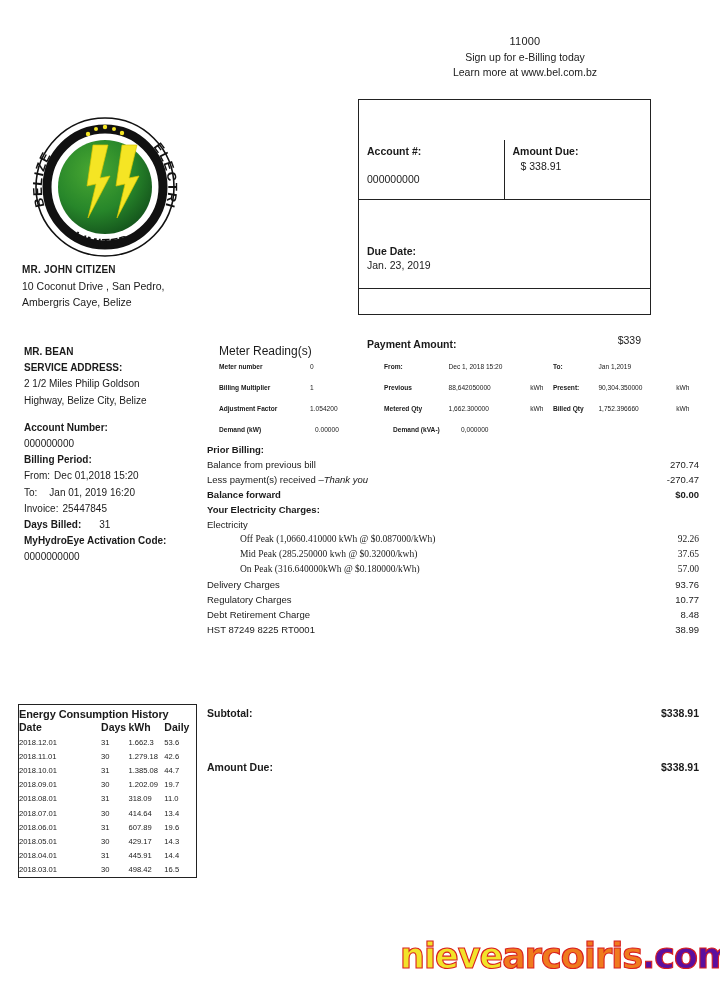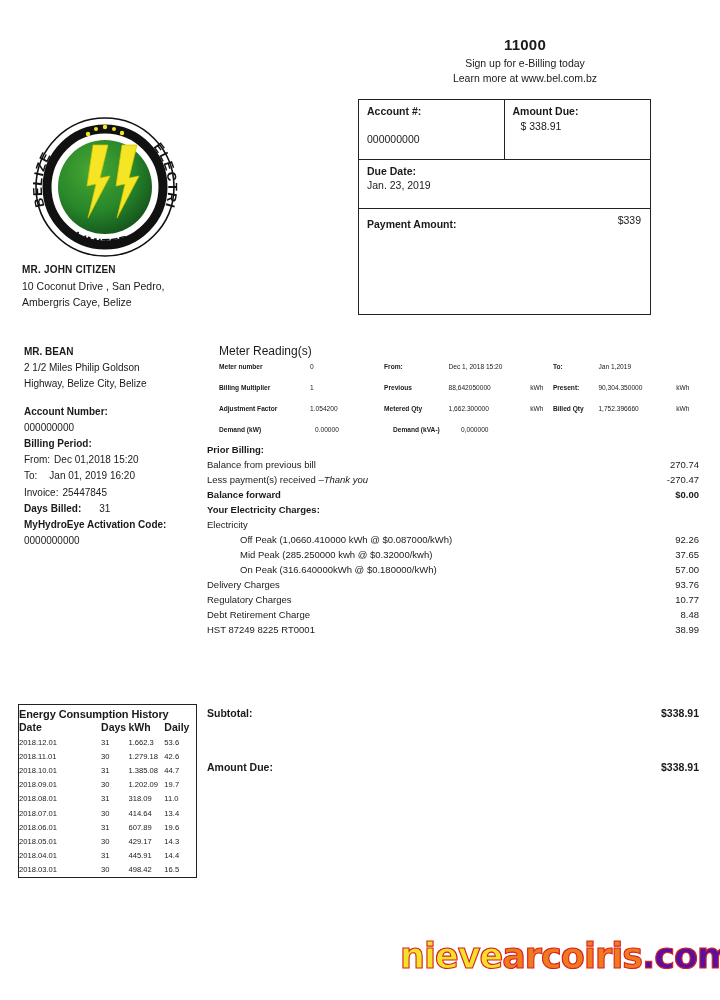--- a/index.html
+++ b/index.html
@@ -19,22 +19,22 @@
   
   .promo {
     position: absolute;
     left: 360px;
     top: 34px;
     width: 330px;
     text-align: center;
     line-height: 1.45;
   }
   .promo .acct-top {
-    font-size: 15px;
-    font-weight: bold;
+    font-size: 11px;
+    font-weight: normal;
     letter-spacing: .2px;
   }
   .promo .promo-l1,
   .promo .promo-l2 {
     font-size: 10.5px;
     font-weight: normal;
   }
 
   
   .acct-box {
@@ -42,20 +42,21 @@
     left: 358px;
     top: 99px;
     width: 293px;
     height: 216px;
     border: 1.4px solid #222;
     box-sizing: border-box;
   }
   .acct-row {
     display: flex;
     border-bottom: 1.4px solid #222;
+    margin-top: 40px;
   }
   .acct-row:last-child { border-bottom: none; }
   .acct-cell {
     box-sizing: border-box;
     padding: 5px 8px 6px 8px;
   }
   .acct-cell.left {
     width: 50%;
     border-right: 1.4px solid #222;
   }
@@ -175,21 +176,21 @@
     white-space: nowrap;
   }
   .ch-line .amt {
     position: absolute;
     right: 0;
     top: 0;
   }
   .ch-line.bold,
   .ch-line.bold .amt { font-weight: bold; }
   .ch-line .ital { font-style: italic; }
-  .ch-line.indent { padding-left: 33px; }
+  .ch-line.indent { padding-left: 33px; font-family: Liberation Serif, serif; }
 
   
   .total-line {
     position: absolute;
     width: 492px;
     left: 207px;
     font-size: 10.5px;
     font-weight: bold;
   }
   .total-line .amt {
@@ -323,20 +324,21 @@
 </div>
 
 <div class="cust-addr">
   <div class="cust-name">MR. JOHN CITIZEN</div>
   <div class="cust-line">10  Coconut Drive , San Pedro,</div>
   <div class="cust-line">Ambergris Caye, Belize</div>
 </div>
 
 <div class="svc-block">
   <div class="b">MR. BEAN</div>
+  <div class="b">SERVICE ADDRESS:</div>
   <div class="n">2 1/2 Miles Philip Goldson</div>
   <div class="n">Highway, Belize City, Belize</div>
   <div class="spacer-sm"></div>
   <div class="b">Account Number:</div>
   <div class="n">000000000</div>
   <div class="b">Billing Period:</div>
   <div class="kv">
     <span class="n">From:</span>
     <span class="n" style="margin-left:4px">Dec 01,2018 15:20</span>
   </div>

